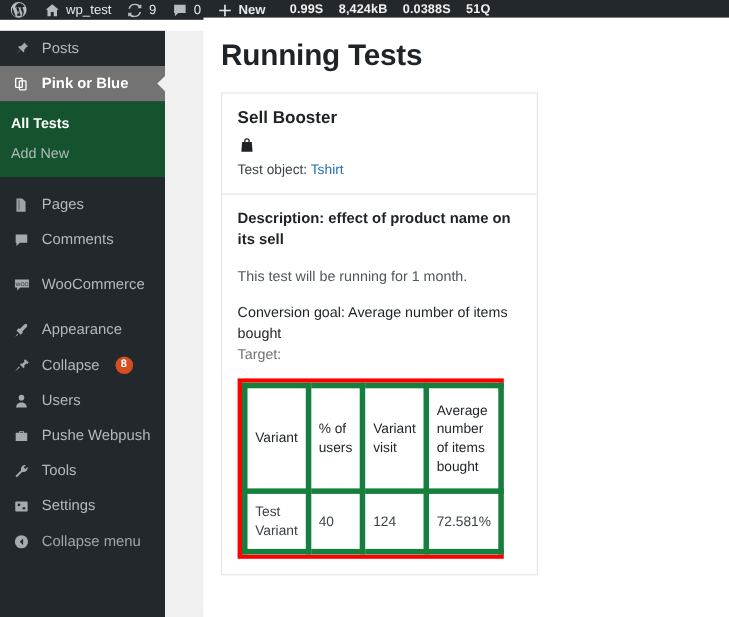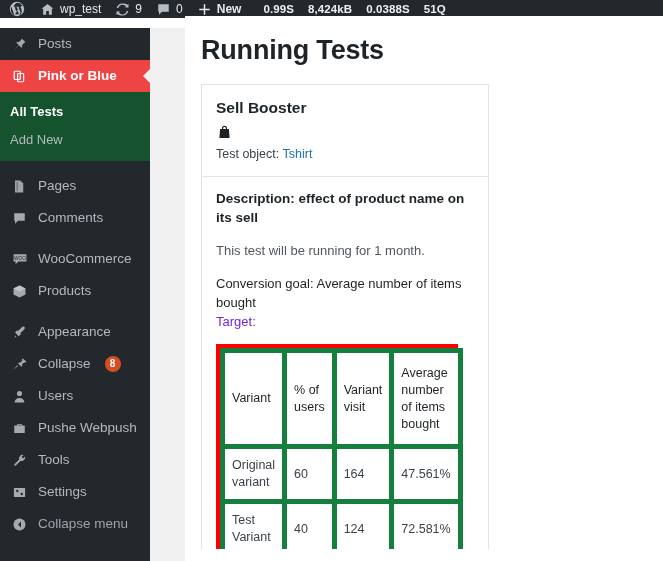--- a/index.html
+++ b/index.html
@@ -32,21 +32,21 @@
   #sidebar {
     position: absolute; top: 28px; left: 0; width: 150px; height: 533px;
     background: #23282d; color: #b4b9be; font-size: 13px; overflow: hidden;
   }
   .menu-row {
     position: relative; display: flex; align-items: center;
     height: 32px; padding-left: 10px; gap: 9px; color: #b4b9be;
   }
   .menu-row .mi { width: 19px; display:flex; justify-content:center; align-items:center; flex: 0 0 19px; }
   .menu-row .ml { font-size: 13.5px; line-height: 1; }
-  .menu-row.active { background: #ef4444; color: #ffffff; font-weight: bold; }
+  .menu-row.active { background: #737373; color: #ffffff; font-weight: bold; }
   .menu-row.active .ml { color: #fff; }
   .menu-row.active::after {
     content: ""; position: absolute; right: -1px; top: 50%;
     margin-top: -8px; border-style: solid; border-width: 8px 8px 8px 0;
     border-color: transparent #f1f1f1 transparent transparent;
   }
   .submenu { background: #14532d; padding: 6px 0 8px 0; }
   .sub-row { padding: 4px 0 4px 10px; font-size: 13px; color: #b4b9be; line-height: 1.5; }
   .sub-row.current { color: #ffffff; font-weight: bold; }
   .spacer { height: 9px; }
@@ -76,21 +76,21 @@
     padding: 13px 14px 14px 14px;
   }
   .card-title { font-size: 15.5px; font-weight: bold; color: #1d2327; line-height: 1.3; }
   .bag { margin: 6px 0 3px 0; }
   .test-object { font-size: 12.5px; color: #3c434a; line-height: 1.6; }
   .test-object a { color: #2271b1; text-decoration: none; }
   .divider { height: 1px; background: #e2e4e7; margin: 12px -14px 12px -14px; }
   .desc { font-size: 13.5px; font-weight: bold; color: #1d2327; line-height: 1.45; }
   .runtime { font-size: 13px; color: #50575e; line-height: 1.45; margin-top: 14px; }
   .goal { font-size: 13px; color: #1d2327; line-height: 1.45; margin-top: 14px; }
-  .target { font-size: 13px; color: #6d28d9; line-height: 1.45; }
+  .target { font-size: 13px; color: #737373; line-height: 1.45; }
 
   .table-wrap { border: 4px solid #ff0000; margin-top: 13px; width: 242px; }
   table.results { width: 100%; border-collapse: collapse; background: #fff; }
   table.results th, table.results td {
     border: 5px solid #15803d; padding: 8px 7px;
     font-size: 12.5px; color: #3c434a; vertical-align: middle;
     line-height: 1.35; text-align: left; font-weight: normal;
   }
   table.results th { color: #1d2327; vertical-align: middle; }
   table.results tr th:nth-child(1), table.results tr td:nth-child(1) { width: 62px; }
@@ -210,29 +210,20 @@
     <div class="menu-row">
       <span class="mi">
         <svg class="icn" width="16" height="16" viewBox="0 0 20 20" fill="#a7aaad">
           <path d="M2 4h16v9H8l-3.5 3.5V13H2z"></path>
           <text x="10" y="11" text-anchor="middle" font-size="6" fill="#23282d" font-family="Liberation Sans">WOO</text>
         </svg>
       </span>
       <span class="ml">WooCommerce</span>
     </div>
 
-    <div class="menu-row">
-      <span class="mi">
-        <svg class="icn" width="15" height="15" viewBox="0 0 20 20" fill="#a7aaad">
-          <path d="M10 2l8 4v8l-8 4-8-4V6z"></path>
-            <path d="M10 2l8 4-8 4-8-4z" fill="#c3c4c7"></path>
-        </svg>
-      </span>
-      <span class="ml">Products</span>
-    </div>
 
     <div class="spacer"></div>
 
     <div class="menu-row">
       <span class="mi">
         <svg class="icn" width="15" height="15" viewBox="0 0 20 20" fill="#a7aaad">
           <path d="M16.5 2.5c-1-1-2.4-.6-3.4.4L8 8l-1-1-3 3 5 5 3-3-1-1 5.1-5.1c1-1 1.4-2.4.4-3.4zM5 14l-2.5 3.5L6 15l-1-1z"></path>
         </svg>
       </span>
       <span class="ml">Appearance</span>
@@ -329,26 +320,20 @@
       <div class="table-wrap">
         <table class="results">
           <tbody>
             <tr class="head">
               <th>Variant</th>
               <th>% of users</th>
               <th>Variant visit</th>
               <th>Average number of items bought</th>
             </tr>
             <tr class="data">
-              <td>Original variant</td>
-              <td>60</td>
-              <td>164</td>
-              <td>47.561%</td>
-            </tr>
-            <tr class="data">
               <td>Test Variant</td>
               <td>40</td>
               <td>124</td>
               <td>72.581%</td>
             </tr>
           </tbody>
         </table>
       </div>
 
     </div>

